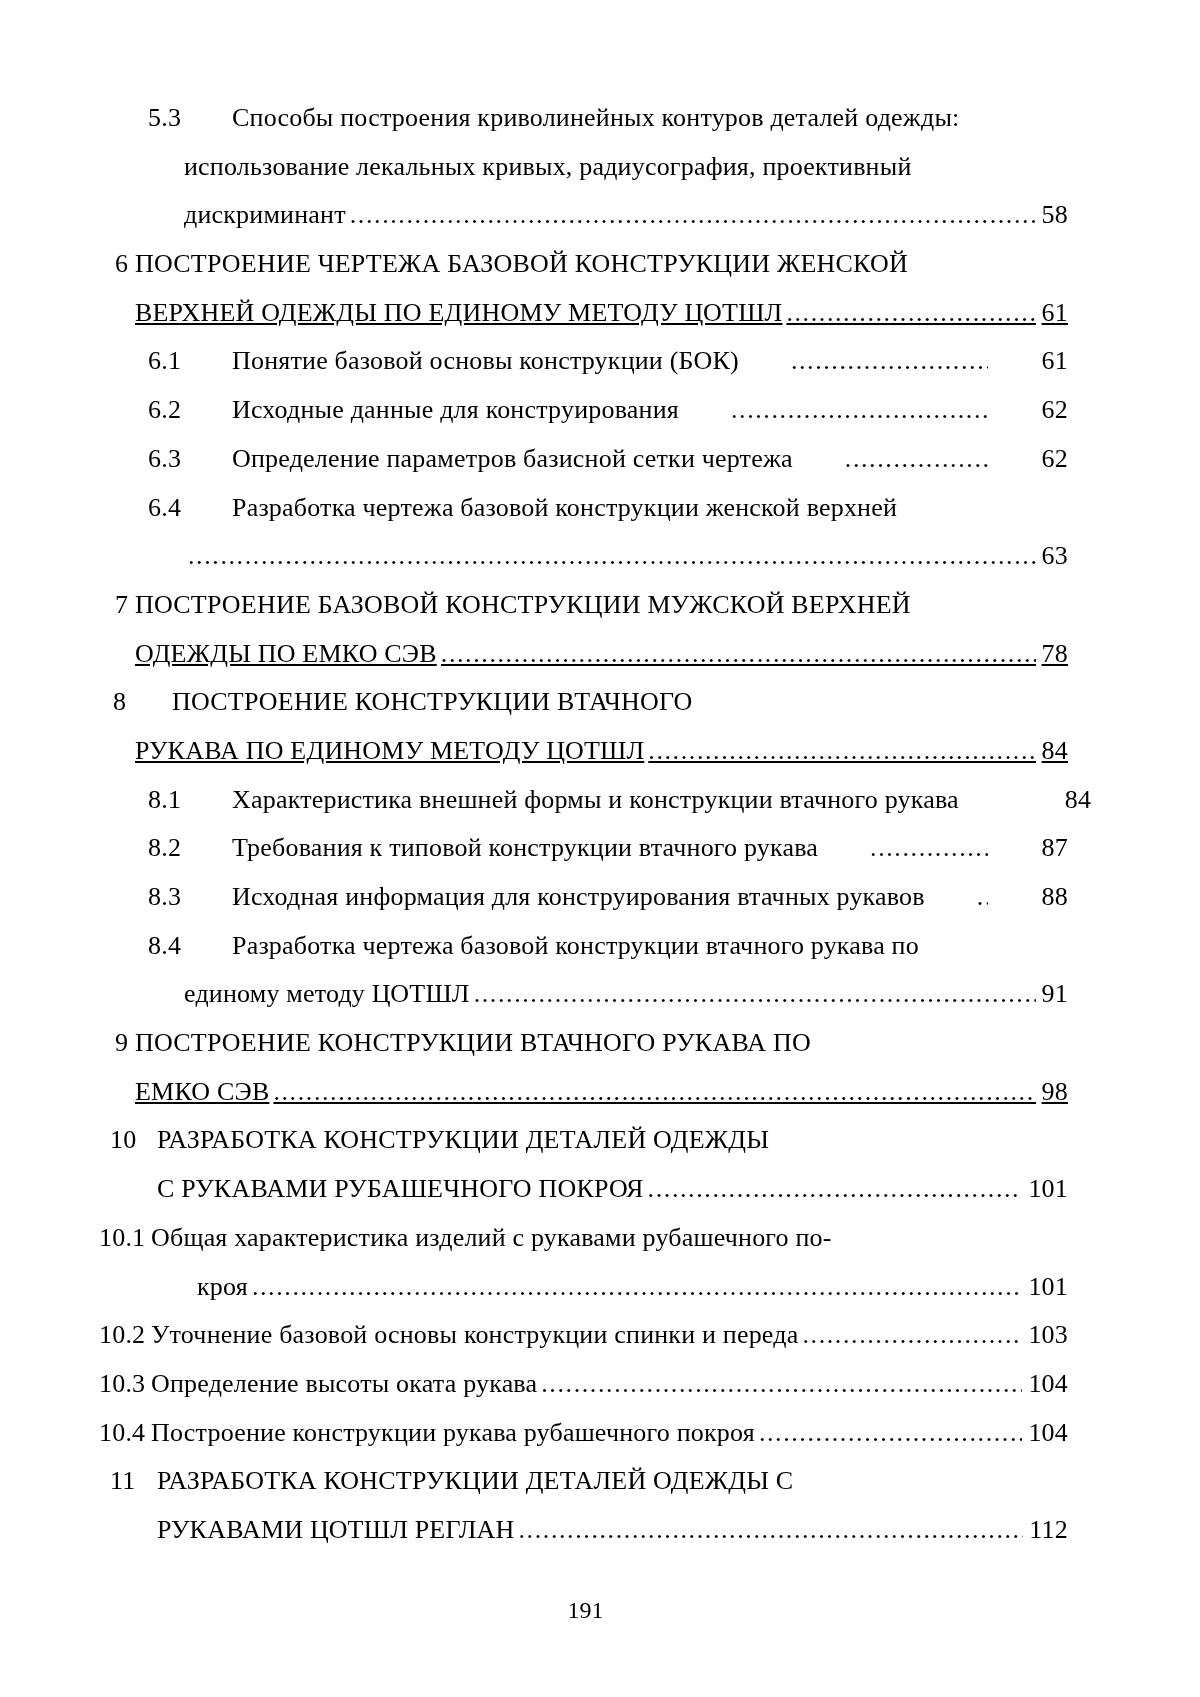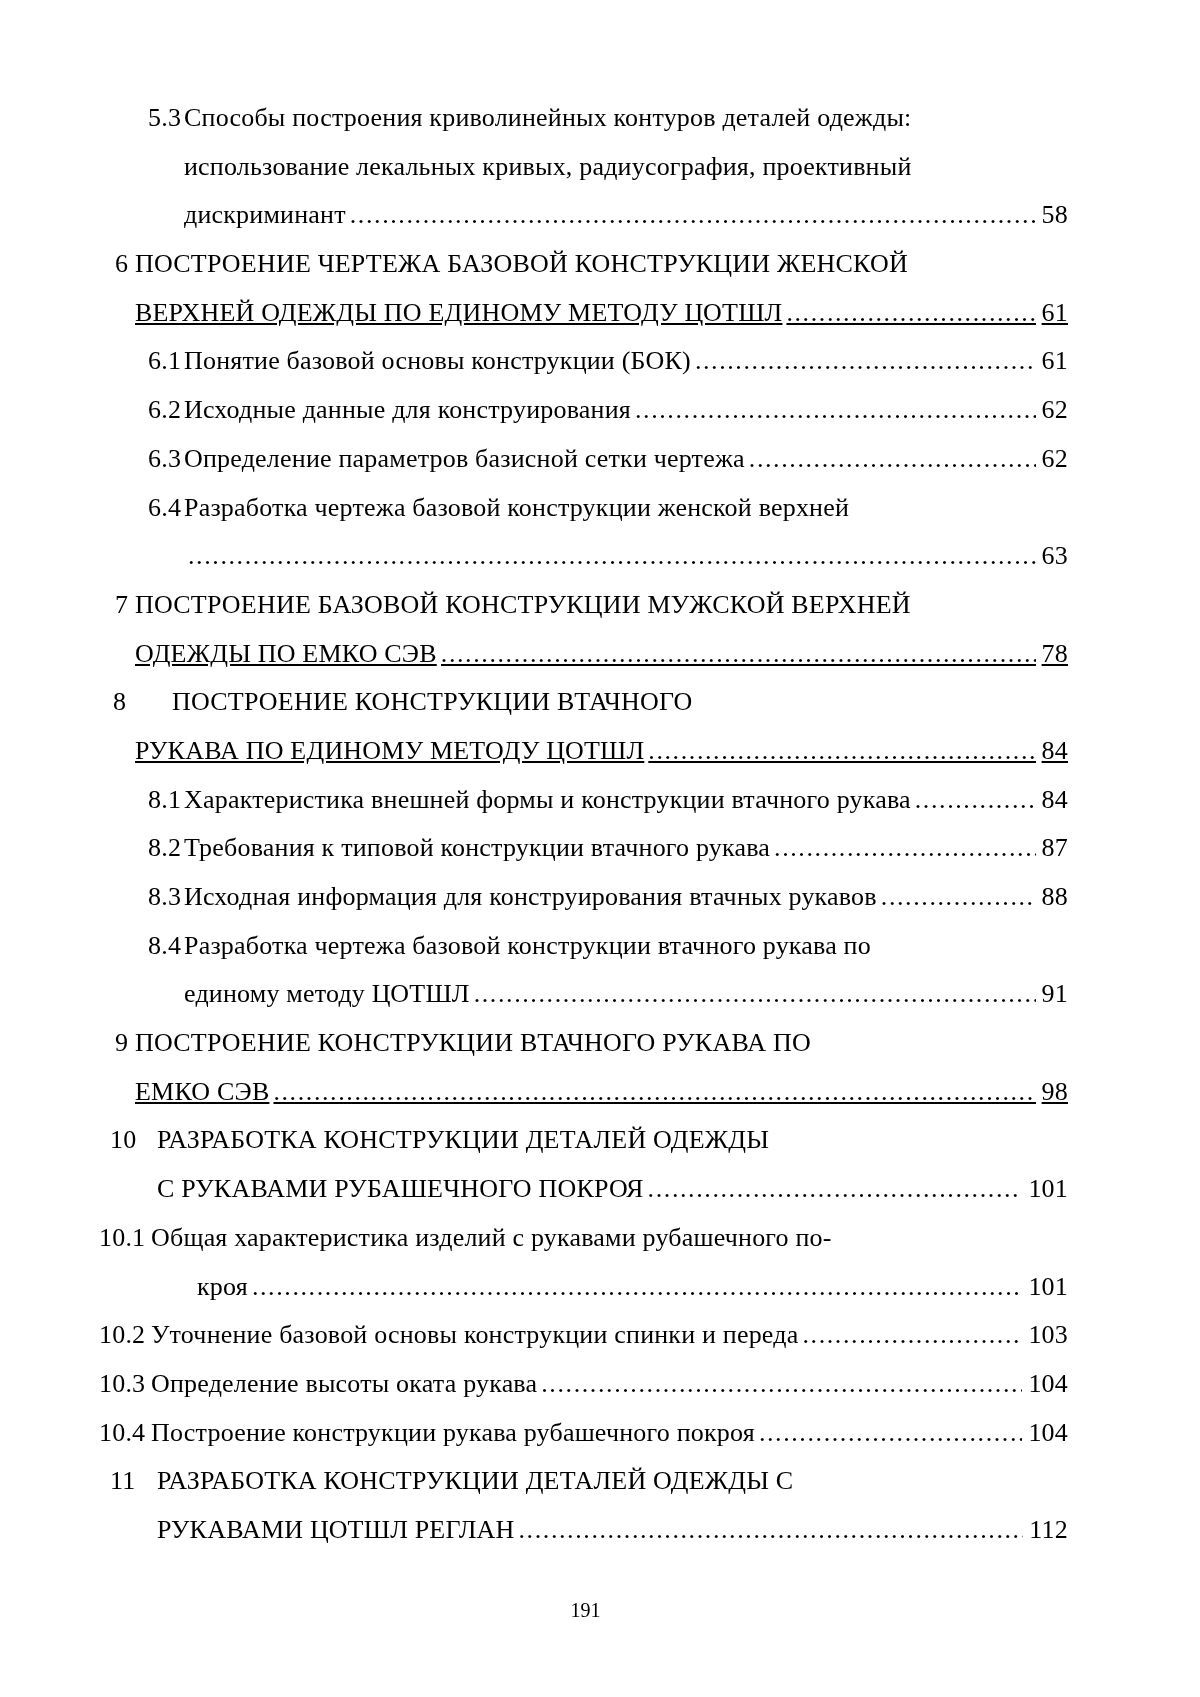--- a/index.html
+++ b/index.html
@@ -48,31 +48,31 @@
     flex: 0 0 auto;
     margin-left: 6px;
   }
 
   
   .t-ch1-first  { padding-left: 115px; } .t-ch1-first  .num { width: 20px; }
   .t-ch8-first  { padding-left: 113px; } .t-ch8-first  .num { width: 59px; }
   .t-ch2-first  { padding-left: 110px; gap: 9px; } .t-ch2-first  .num { width: 38px; }
   .t-ch-cont    { padding-left: 135px; text-decoration: underline; }
   .t-ch2-cont   { padding-left: 157px; }
-  .t-sub-first  { padding-left: 148px; } .t-sub-first  .num { width: 36px; }
+  .t-sub-first  { padding-left: 148px; gap: 48px; } .t-sub-first  .num { width: 36px; }
   .t-sub2-first { padding-left: 99px; } .t-sub2-first .num { width: 52px; }
   .t-sub-cont   { padding-left: 184px; }
   .t-sub2-cont  { padding-left: 197px; }
 
   .pagefoot {
     margin-top: 40px;
     padding-left: 103px;
     padding-right: 132px;
     text-align: center;
-    font-size: 20px;
+    font-size: 24px;
     line-height: 30px;
   }
 </style>
 </head>
 <body>
 
 <div class="page">
   <main class="toc" id="toc">
       <div class="entry">
         <div class="line t-sub-first">

